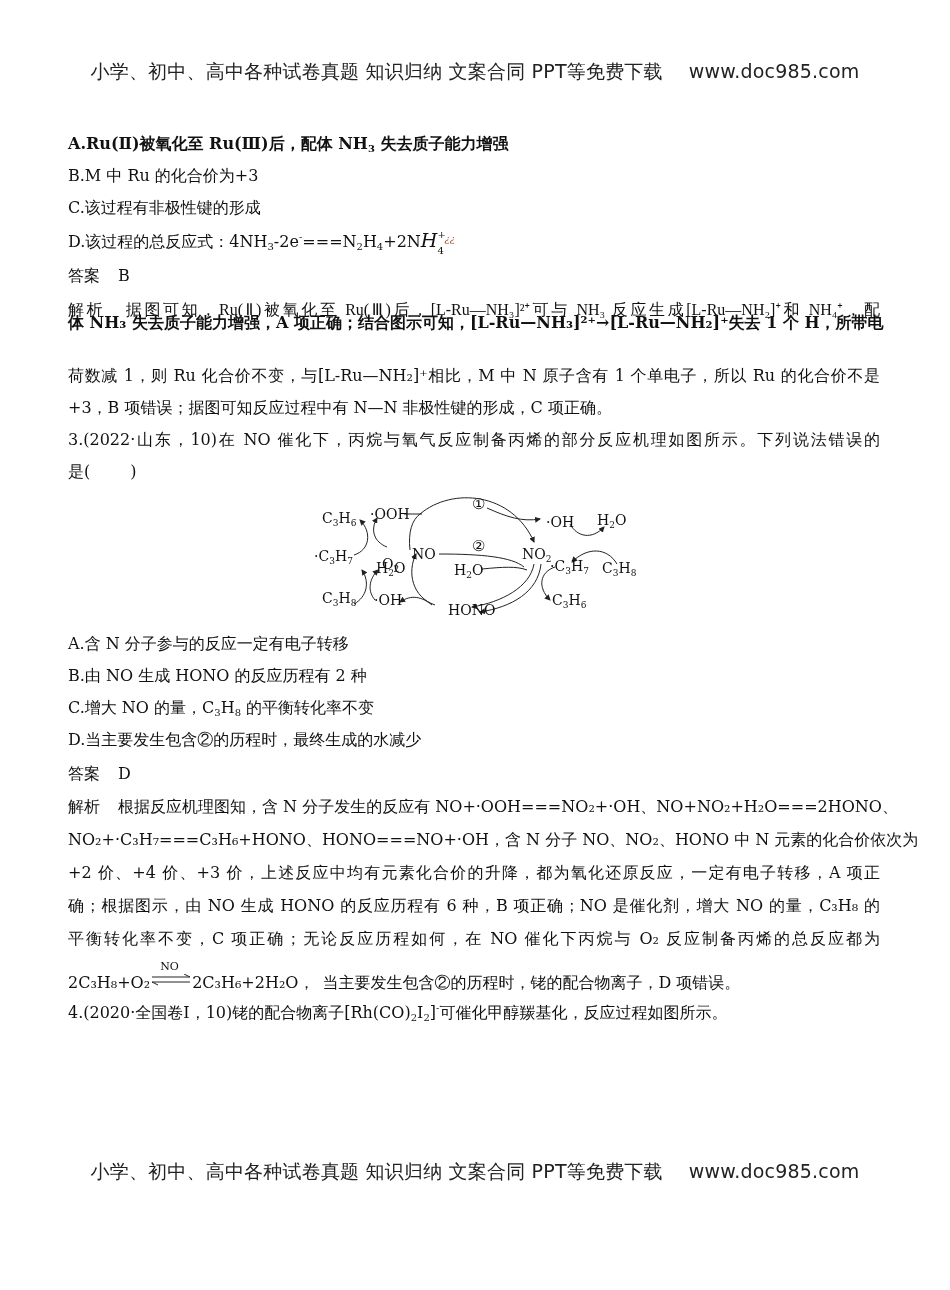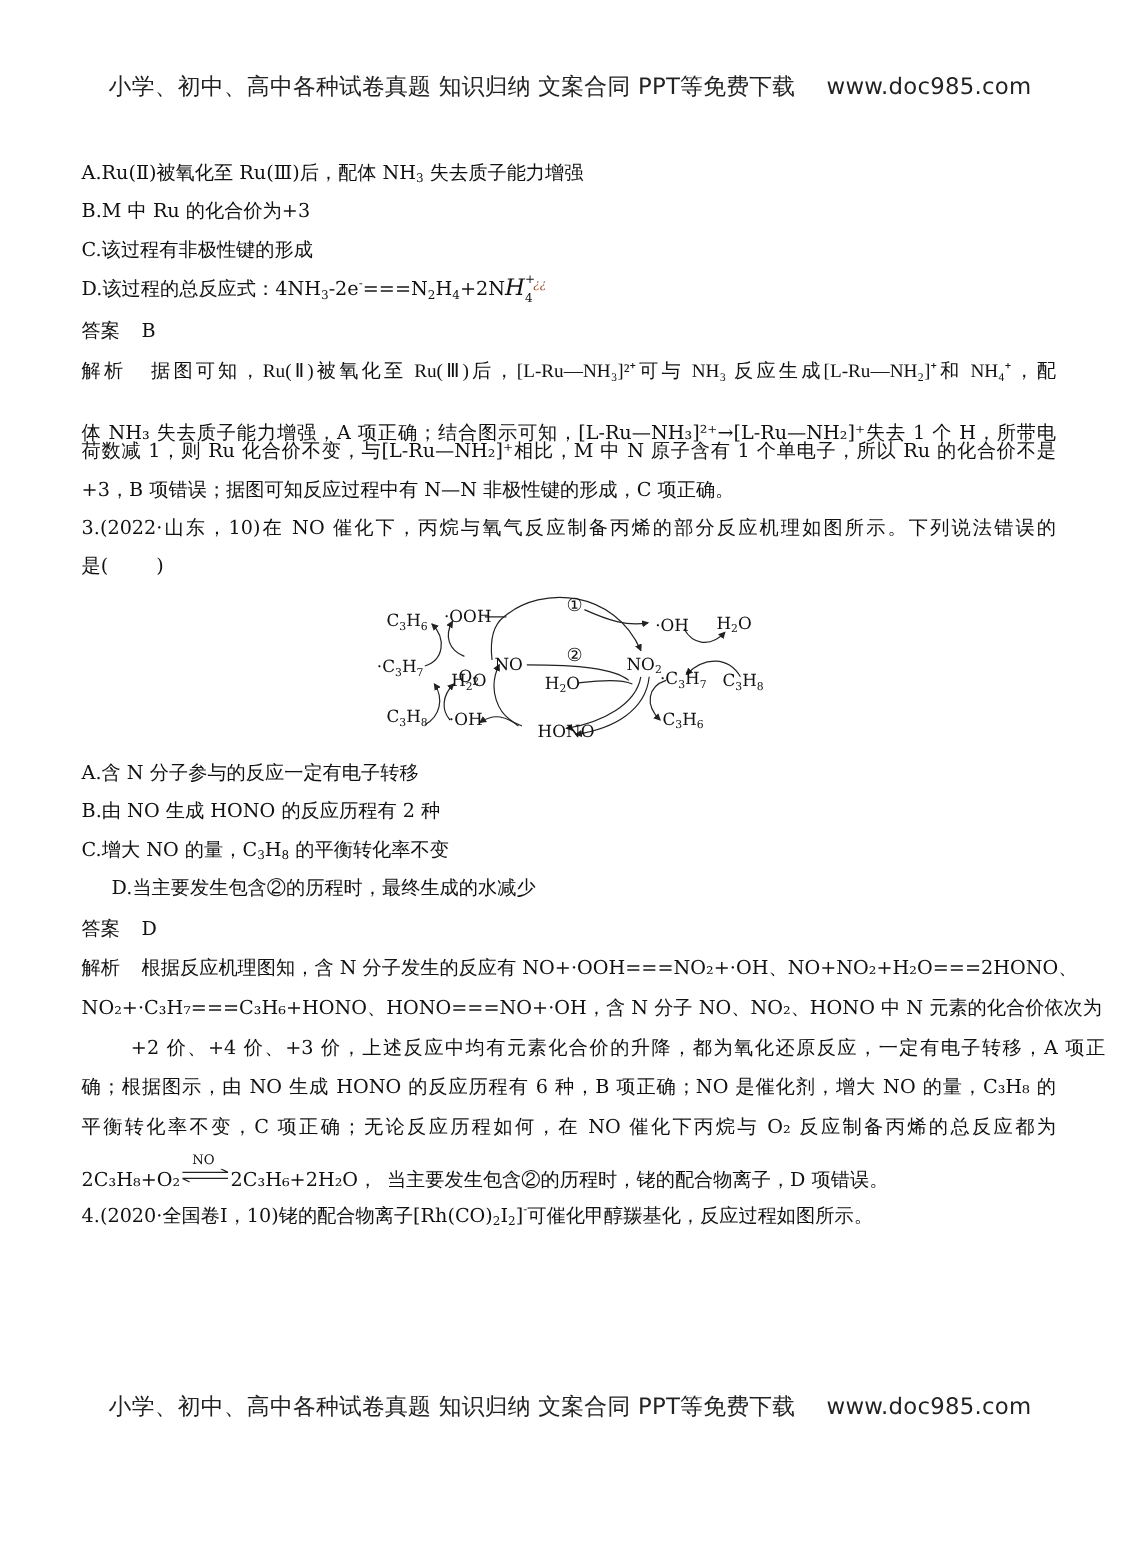--- a/index.html
+++ b/index.html
@@ -36,37 +36,37 @@
   .dlabel { position: absolute; font-size: 14px; white-space: nowrap; line-height: 16px; }
   .dlabel sub { font-size: 9px; vertical-align: -3px; }
 </style>
 </head>
 <body>
 
 <div class="header">
   <span>小学、初中、高中各种试卷真题 知识归纳 文案合同 PPT等免费下载</span><span class="url">www.doc985.com</span>
 </div>
 
-<div class="line" style="top:134px;">
+<div class="line" style="top:134px;font-weight:bold;">
   <span>A.Ru(Ⅱ)被氧化至 Ru(Ⅲ)后，配体 NH</span><sub>3</sub><span> 失去质子能力增强</span>
 </div>
 <div class="line" style="top:166px;">B.M 中 Ru 的化合价为+3</div>
 <div class="line" style="top:198px;">C.该过程有非极性键的形成</div>
 <div class="line" style="top:230px;">
   <span>D.该过程的总反应式：4NH</span><sub>3</sub><span>-2e</span><sup>-</sup><span>===N</span><sub>2</sub><span>H</span><sub>4</sub><span>+2N</span><span class="ital">H</span><span style="display:inline-block;position:relative;width:24px;"><sup style="position:absolute;left:0;top:-12px;">+</sup><span class="artifact" style="position:absolute;left:7px;top:-18px;">¿¿</span><sub style="position:absolute;left:0;top:4px;">4</sub></span>
 </div>
 
 <div class="line" style="top:266px;">
   <span>答案</span><span class="gap"></span><span>B</span>
 </div>
 
 <div class="line j" style="top:300px;font-family:Liberation Serif, serif;">
   <span>解析</span><span class="gap"></span><span>据图可知，Ru(Ⅱ)被氧化至 Ru(Ⅲ)后，[L-Ru—NH₃]²⁺可与 NH₃ 反应生成[L-Ru—NH₂]⁺和 NH₄⁺，配</span>
 </div>
-<div class="line j" style="top:351px;">体 NH₃ 失去质子能力增强，A 项正确；结合图示可知，[L-Ru—NH₃]²⁺→[L-Ru—NH₂]⁺失去 1 个 H，所带电</div>
+<div class="line j" style="top:313px;font-weight:bold;">体 NH₃ 失去质子能力增强，A 项正确；结合图示可知，[L-Ru—NH₃]²⁺→[L-Ru—NH₂]⁺失去 1 个 H，所带电</div>
 <div class="line j" style="top:366px;">荷数减 1，则 Ru 化合价不变，与[L-Ru—NH₂]⁺相比，M 中 N 原子含有 1 个单电子，所以 Ru 的化合价不是</div>
 <div class="line" style="top:398px;">+3，B 项错误；据图可知反应过程中有 N—N 非极性键的形成，C 项正确。</div>
 
 <div class="line j" style="top:430px;">3.(2022·山东，10)在 NO 催化下，丙烷与氧气反应制备丙烯的部分反应机理如图所示。下列说法错误的</div>
 <div class="line" style="top:462px;">
   <span>是(</span><span class="paren-gap"></span><span>)</span>
 </div>
 
 <div class="diagram">
   <svg width="330" height="130" viewBox="0 0 330 130" style="position:absolute;left:0;top:0;">
@@ -123,31 +123,31 @@
   <div class="dlabel" style="left:238px;top:66px;">·C<sub>3</sub>H<sub>7</sub></div>
   <div class="dlabel" style="left:290px;top:68px;">C<sub>3</sub>H<sub>8</sub></div>
   <div class="dlabel" style="left:240px;top:100px;">C<sub>3</sub>H<sub>6</sub></div>
 </div>
 
 <div class="line" style="top:634px;">A.含 N 分子参与的反应一定有电子转移</div>
 <div class="line" style="top:666px;">B.由 NO 生成 HONO 的反应历程有 2 种</div>
 <div class="line" style="top:698px;">
   <span>C.增大 NO 的量，C</span><sub>3</sub><span>H</span><sub>8</sub><span> 的平衡转化率不变</span>
 </div>
-<div class="line" style="top:730px;margin-left:25px;">D.当主要发生包含②的历程时，最终生成的水减少</div>
+<div class="line" style="top:730px;">D.当主要发生包含②的历程时，最终生成的水减少</div>
 
 <div class="line" style="top:764px;">
   <span>答案</span><span class="gap"></span><span>D</span>
 </div>
 
 <div class="line j" style="top:797px;">
   <span>解析</span><span class="gap"></span><span>根据反应机理图知，含 N 分子发生的反应有 NO+·OOH===NO₂+·OH、NO+NO₂+H₂O===2HONO、</span>
 </div>
 <div class="line j" style="top:830px;">NO₂+·C₃H₇===C₃H₆+HONO、HONO===NO+·OH，含 N 分子 NO、NO₂、HONO 中 N 元素的化合价依次为</div>
-<div class="line j" style="top:863px;margin-left:41px;">+2 价、+4 价、+3 价，上述反应中均有元素化合价的升降，都为氧化还原反应，一定有电子转移，A 项正</div>
+<div class="line j" style="top:863px;">+2 价、+4 价、+3 价，上述反应中均有元素化合价的升降，都为氧化还原反应，一定有电子转移，A 项正</div>
 <div class="line j" style="top:896px;">确；根据图示，由 NO 生成 HONO 的反应历程有 6 种，B 项正确；NO 是催化剂，增大 NO 的量，C₃H₈ 的</div>
 <div class="line j" style="top:929px;">平衡转化率不变，C 项正确；无论反应历程如何，在 NO 催化下丙烷与 O₂ 反应制备丙烯的总反应都为</div>
 
 <div class="line" style="top:970px;">
   <span>2C₃H₈+O₂</span><span class="over-arrow"><span class="cat">NO</span><svg width="42" height="12" viewBox="0 0 42 12">
         <path d="M2,3 L40,3 M34,0 L40,3" stroke="#222" fill="none" stroke-width="1"></path>
         <path d="M40,8 L2,8 M8,11 L2,8" stroke="#222" fill="none" stroke-width="1"></path>
       </svg></span><span>2C₃H₆+2H₂O，</span><span style="display:inline-block;width:8px;"></span><span>当主要发生包含②的历程时，铑的配合物离子，D 项错误。</span>
 </div>
 

